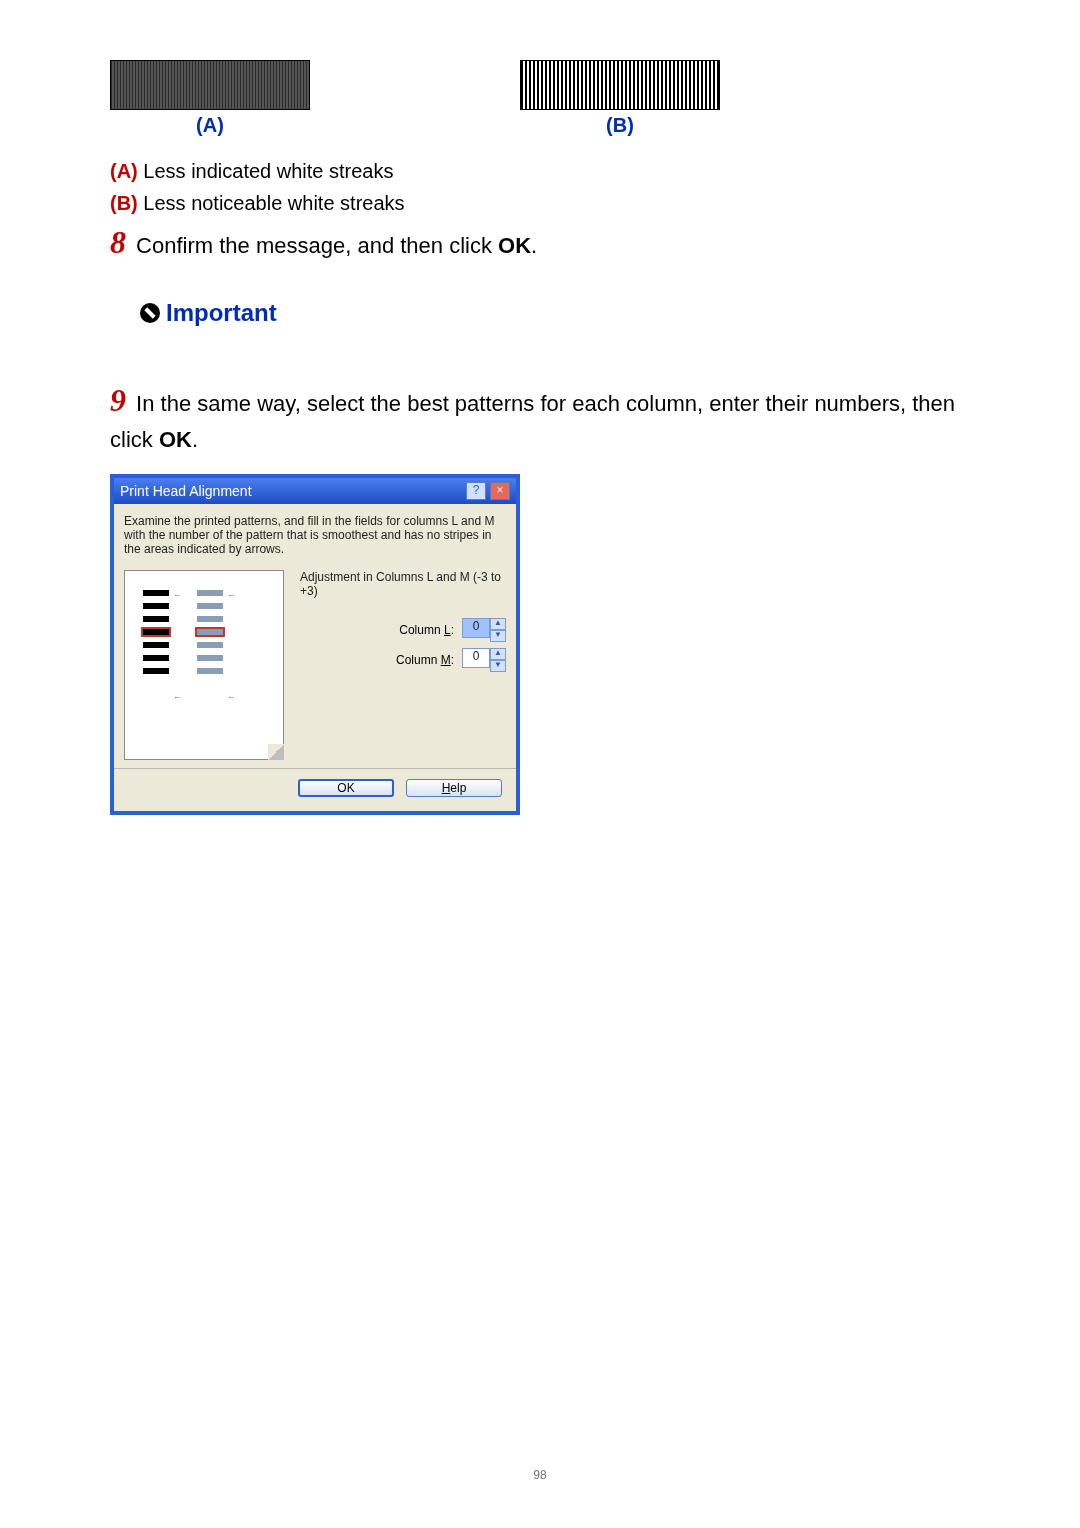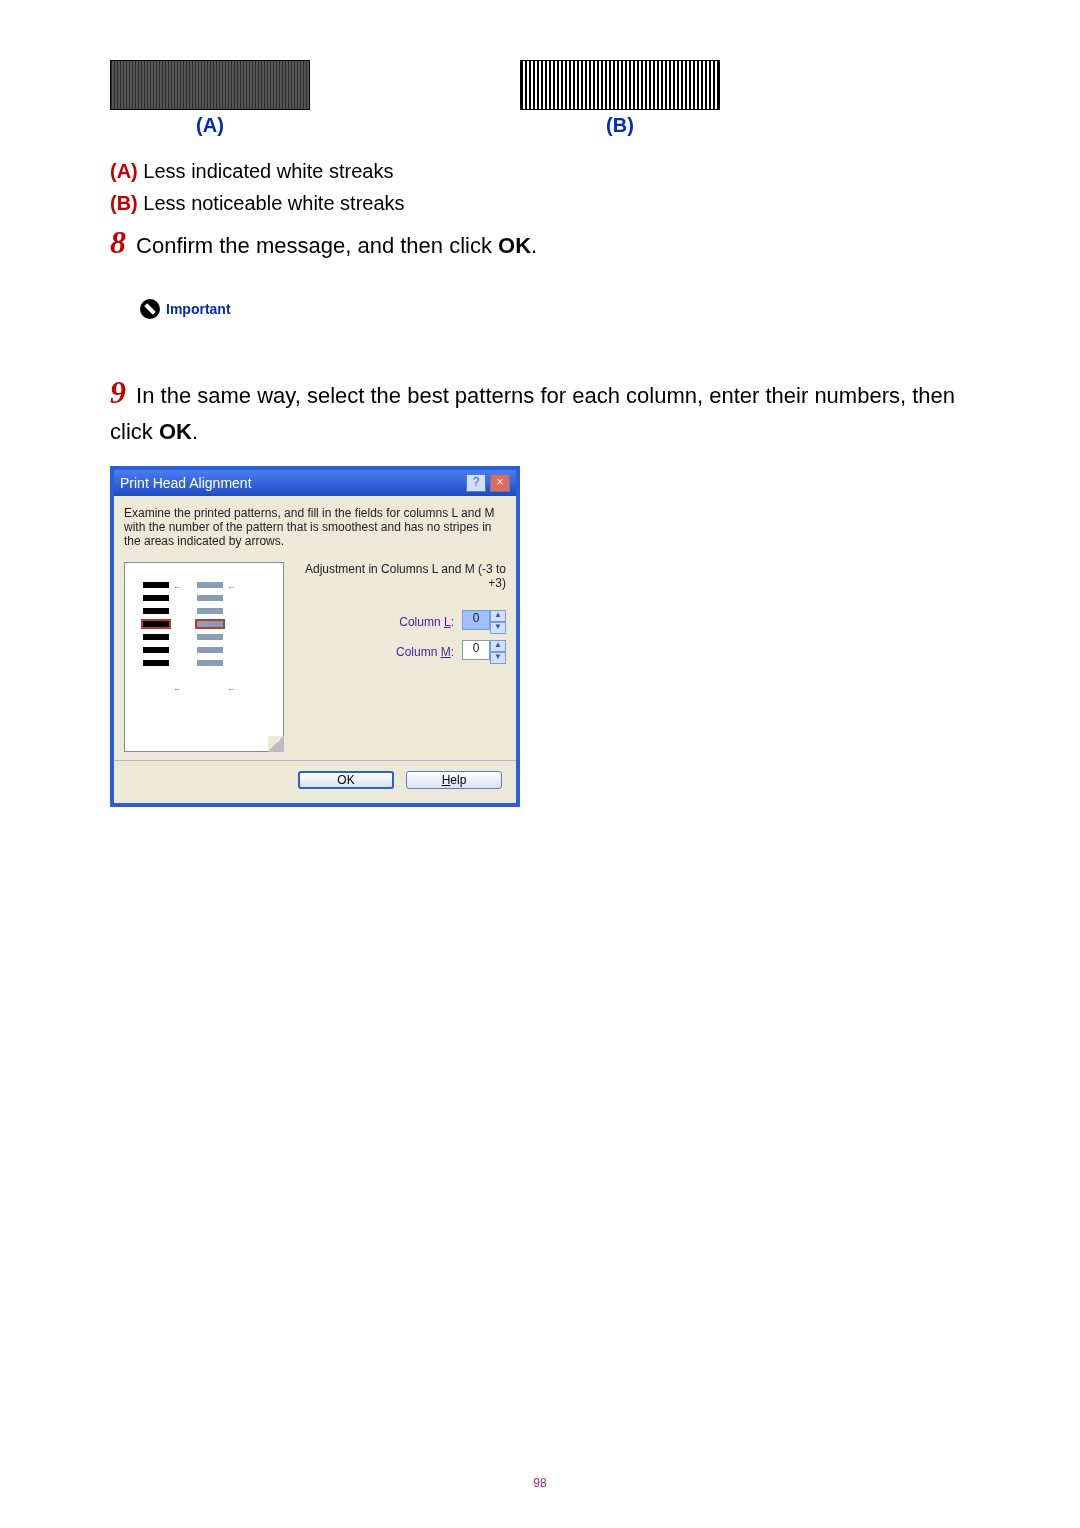--- a/index.html
+++ b/index.html
@@ -80,21 +80,21 @@
   
   .important-block {
     margin: 34px 0 10px 30px;
   }
   .important-head {
     display: flex;
     align-items: center;
     gap: 6px;
     color: #002db3;
     font-weight: bold;
-    font-size: 14px;
+    font-size: 24px;
   }
   .no-icon {
     width: 20px; height: 20px;
     border-radius: 50%;
     background: #000;
     position: relative;
     display: inline-block;
   }
   .no-icon::before {
     content: "";
@@ -195,21 +195,21 @@
     flex: 1;
     font-size: 12px;
   }
   .adjust-row {
     display: flex;
     justify-content: flex-end;
     align-items: center;
     gap: 8px;
     margin: 6px 0;
   }
-  .adjust-label { color: #4c1d95; }
+  .adjust-label { color: #000000; }
   .adjust-label .ul { text-decoration: underline; }
   .spinner {
     display: flex;
     align-items: stretch;
   }
   .spinner-input {
     width: 28px;
     height: 20px;
     text-align: center;
     border: 1px solid #7a9bd4;
@@ -252,25 +252,25 @@
     text-align: center;
   }
   .dlg-btn.focus {
     border: 2px solid #2b5fd8;
     padding: 0px 11px;
   }
   .dlg-btn .ul { text-decoration: underline; }
 
   .page-num {
     position: absolute;
-    bottom: 38px;
+    bottom: 46px;
     left: 0; right: 0;
     text-align: center;
     font-size: 12px;
-    color: #a21caf;
+    color: #737373;
   }
 </style>
 </head>
 <body>
 
 <div class="page">
 
   <div class="patterns">
     <div class="pattern-col">
       <div class="pattern-img pattern-a"></div>
@@ -345,21 +345,21 @@
               <span class="swatch-gray"></span>
             </div>
           <span class="arrow-r" style="left:48px; top:18px">←</span>
           <span class="arrow-r" style="left:102px; top:18px">←</span>
           <span class="arrow-r" style="left:48px; top:120px">←</span>
           <span class="arrow-r" style="left:102px; top:120px">←</span>
           <div class="preview-corner"></div>
         </div>
 
         <div class="adjust-pane">
-          <div style="text-align:right; margin-bottom:20px">Adjustment in Columns L and M (-3 to +3)</div>
+          <div style="text-align:left; margin-bottom:20px">Adjustment in Columns L and M (-3 to +3)</div>
 
           <div class="adjust-row">
             <span class="adjust-label"><span>Column </span><span class="ul">L</span><span>:</span></span>
             <span class="spinner">
               <span class="spinner-input sel">0</span>
               <span class="spinner-btns">
                 <div>▲</div>
                 <div>▼</div>
               </span>
             </span>

